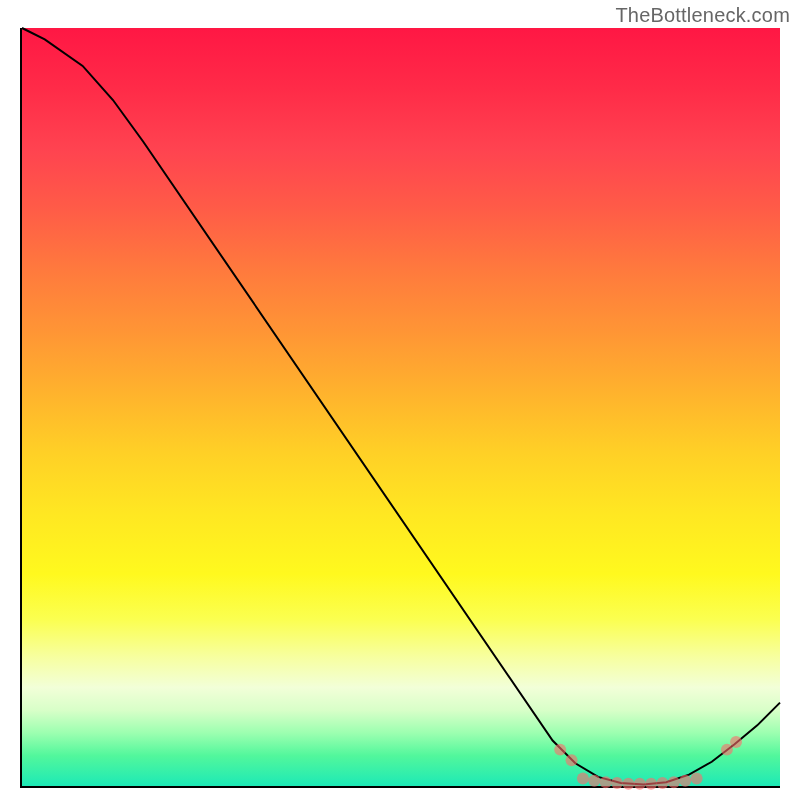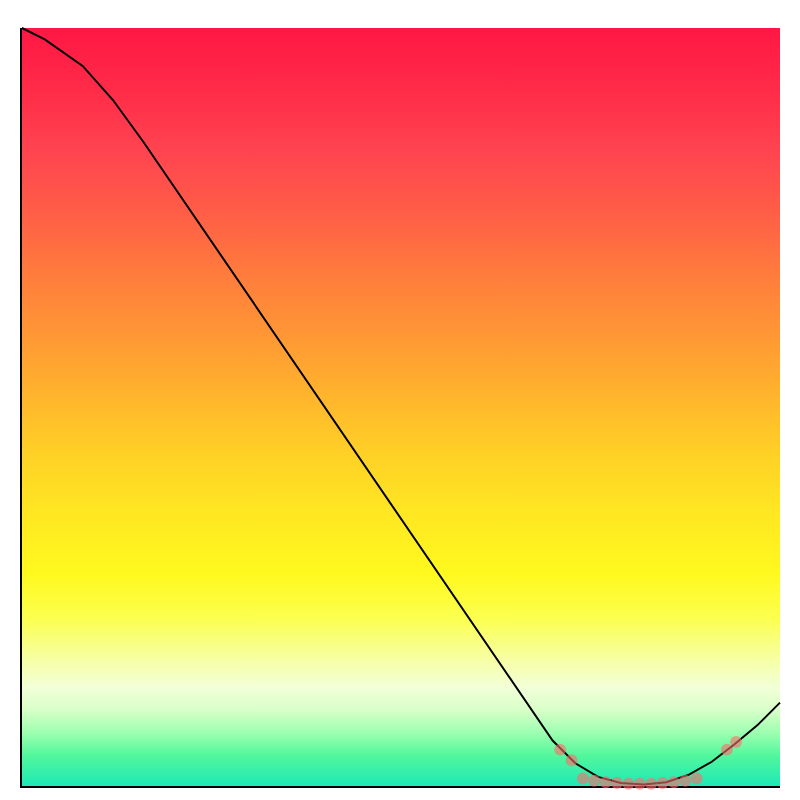--- a/index.html
+++ b/index.html
@@ -67,20 +67,21 @@
   .marker {
     fill: #ff6b6b;
     fill-opacity: 0.60;
     stroke: none;
   }
 </style>
 </head>
 <body>
 
 <div class="container">
+  <div class="watermark">TheBottleneck.com</div>
   <div class="plot-area">
     <div class="gradient-bg"></div>
     <svg class="overlay" viewBox="0 0 760 760" preserveAspectRatio="none">
       <path id="curve-path" class="curve" d="M 0.00 0.00 L 22.80 11.40 L 60.80 38.00 L 91.20 72.20 L 121.60 114.00 L 532.00 714.40 L 554.80 737.20 L 577.60 750.88 L 600.40 756.96 L 623.20 758.48 L 646.00 756.20 L 668.80 748.60 L 691.60 735.68 L 714.40 718.20 L 737.20 699.20 L 760.00 676.40 "></path>
       <g id="markers-group">
           <circle cx="539.60" cy="723.52" r="6" class="marker"></circle>
           <circle cx="551.00" cy="734.16" r="6" class="marker"></circle>
           <circle cx="562.40" cy="752.40" r="6" class="marker"></circle>
           <circle cx="573.80" cy="754.68" r="6" class="marker"></circle>
           <circle cx="585.20" cy="756.20" r="6" class="marker"></circle>

